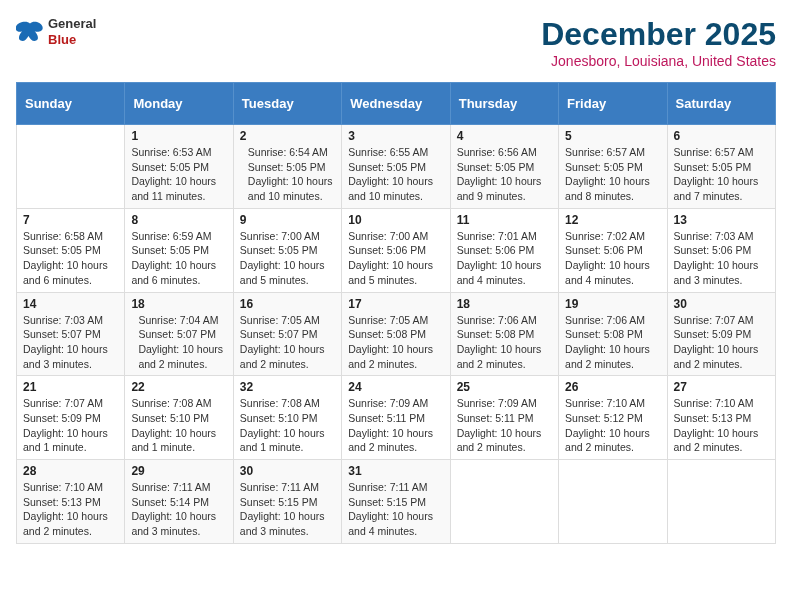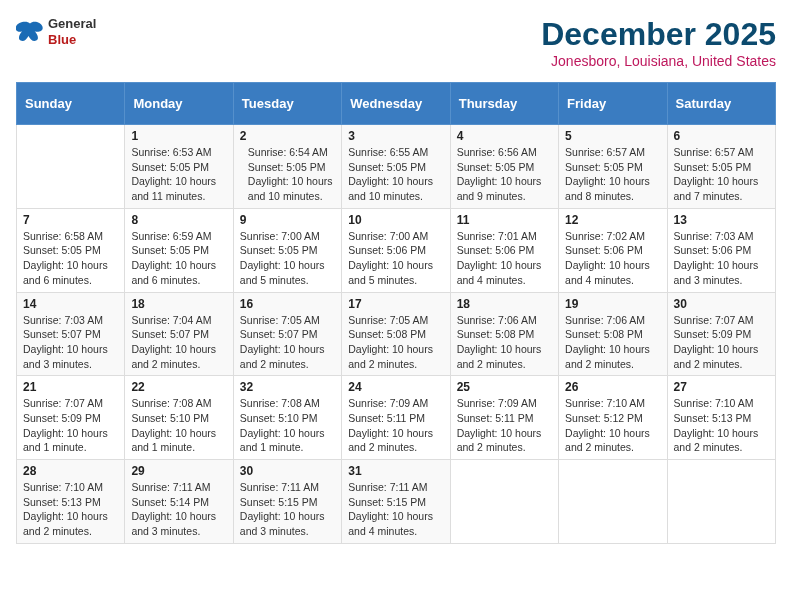--- a/index.html
+++ b/index.html
@@ -206,21 +206,21 @@
       </tr>
       <tr>
         <td>
           <span class="day-number">14</span>
           <div class="day-info" style="white-space: pre-line;">Sunrise: 7:03 AM
 Sunset: 5:07 PM
 Daylight: 10 hours and 3 minutes.</div>
         </td>
         <td>
           <span class="day-number">18</span>
-          <div class="day-info" style="white-space: pre-line;">Sunrise: 7:04 AM
+          <div class="day-info" style="white-space: pre-line; margin-left: 7px;">Sunrise: 7:04 AM
 Sunset: 5:07 PM
 Daylight: 10 hours and 2 minutes.</div>
         </td>
         <td>
           <span class="day-number">16</span>
           <div class="day-info" style="white-space: pre-line;">Sunrise: 7:05 AM
 Sunset: 5:07 PM
 Daylight: 10 hours and 2 minutes.</div>
         </td>
         <td>

